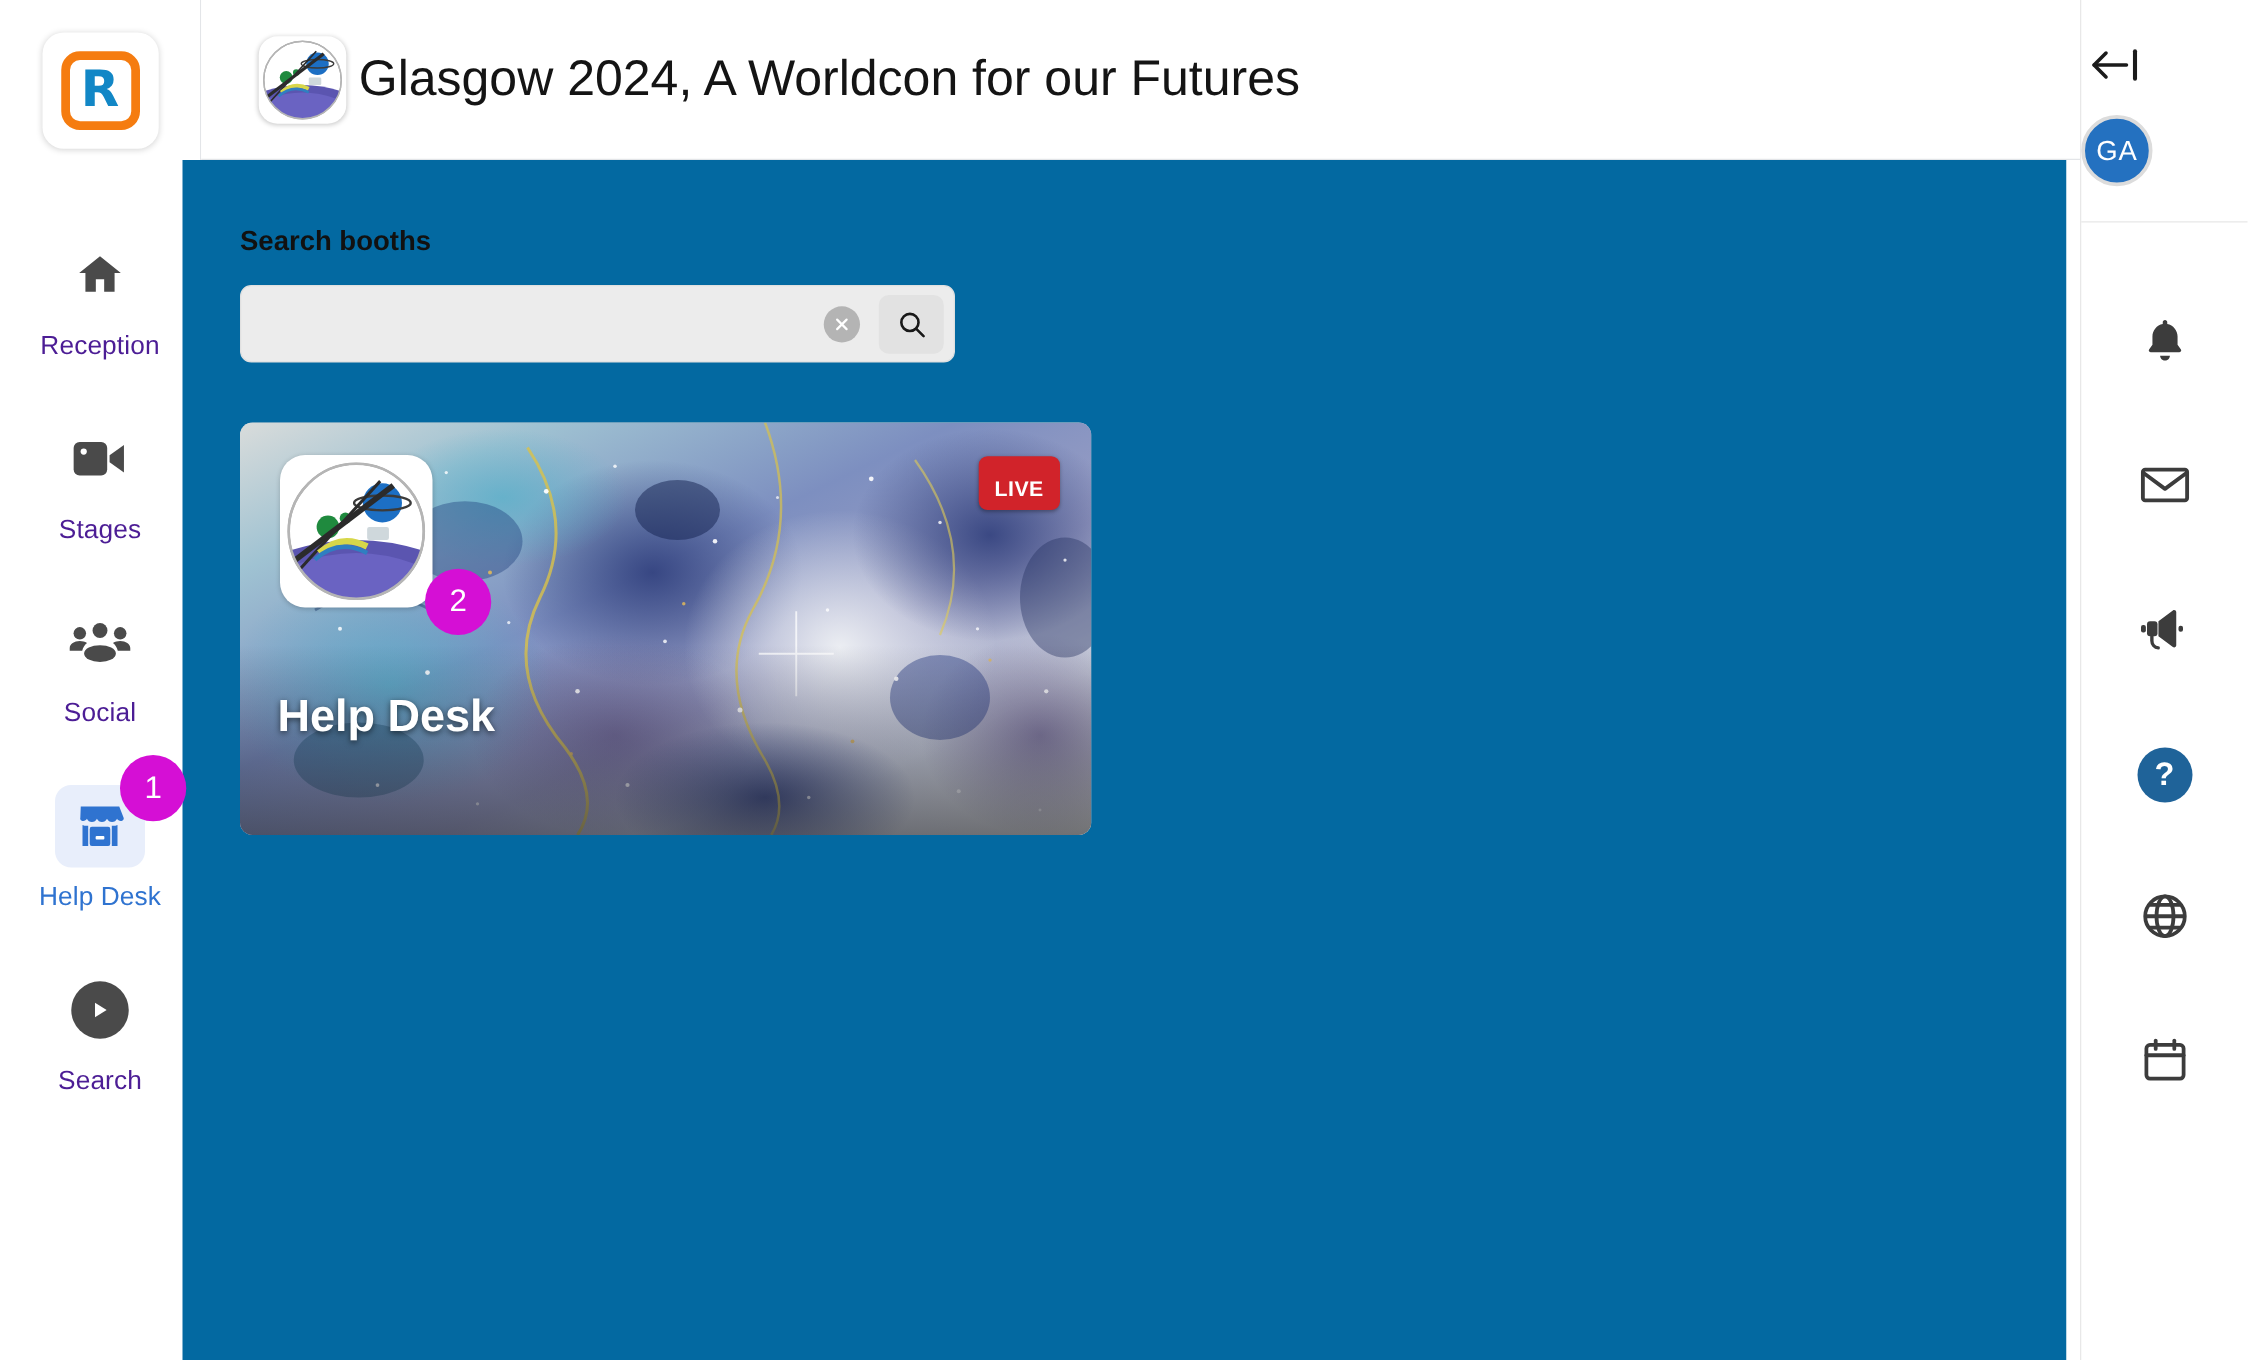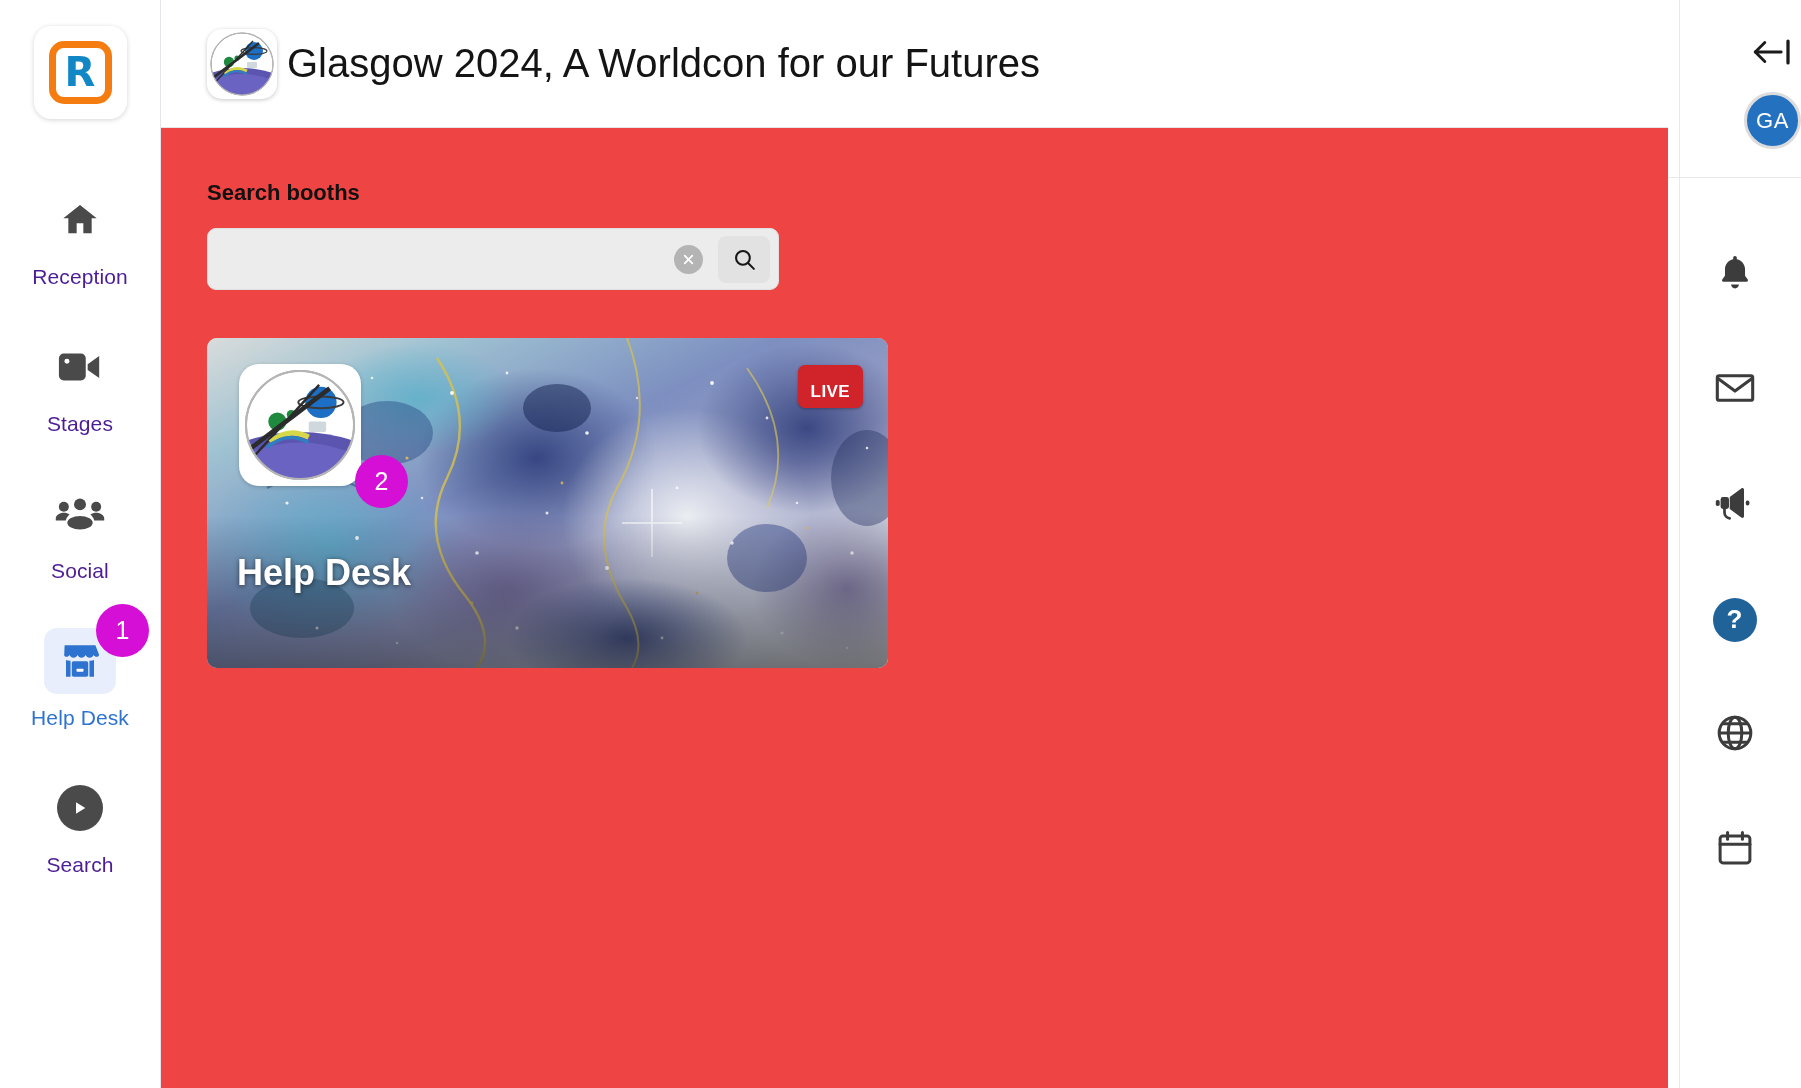--- a/index.html
+++ b/index.html
@@ -71,22 +71,22 @@
     width:70px; height:70px; border-radius:15px; background:#fff;
     box-shadow:0 1px 4px rgba(0,0,0,.22); overflow:hidden; flex:none;
   }
   #event-title {
     margin-left:10px; font-size:40px; color:#141414; font-weight:400;
     white-space:nowrap;
   }
 
   
   #main {
-    position:absolute; left:161px; top:128px; width:1507px; height:960px;
-    background:#ef4444; padding:52px 0 0 46px; overflow:hidden;
+    position:absolute; left:146px; top:128px; width:1507px; height:960px;
+    background:#0369a1; padding:52px 0 0 46px; overflow:hidden;
   }
   #search-label { font-size:22px; font-weight:bold; color:#111; }
   #search-bar {
     margin-top:22px; width:572px; height:62px; border-radius:9px;
     background:#ececec; border:1px solid #e0e0e0;
     display:flex; align-items:center; padding:0 8px 0 18px;
   }
   #search-input {
     flex:1; height:100%; border:none; outline:none; background:transparent;
     font-family:"Liberation Sans", sans-serif; font-size:20px; color:#222;
@@ -137,23 +137,23 @@
     text-shadow:0 1px 5px rgba(0,0,0,.6);
   }
   #booth-desc {
     position:absolute; left:30px; bottom:25px;
     font-size:25px; color:#f2f2f2;
     text-shadow:0 1px 5px rgba(0,0,0,.65);
   }
 
   
   #right-rail {
-    position:absolute; right:0; top:0; width:122px; height:1088px;
+    position:absolute; right:0; top:0; width:137px; height:1088px;
     background:#fff; border-left:1px solid #e8e8e8;
-    display:flex; flex-direction:column; align-items:flex-end;
+    display:flex; flex-direction:column; align-items:flex-start;
   }
   #collapse-btn {
     margin-top:28px; width:56px; height:48px; border:none; background:none;
     cursor:pointer; display:flex; align-items:center; justify-content:center;
   }
   #user-avatar {
     margin-top:16px; width:57px; height:57px; border-radius:50%;
     background:#2471c0; border:3px solid #dcdcdc; color:#fff;
     font-size:22px; display:flex; align-items:center; justify-content:center;
     cursor:pointer; letter-spacing:.5px;

